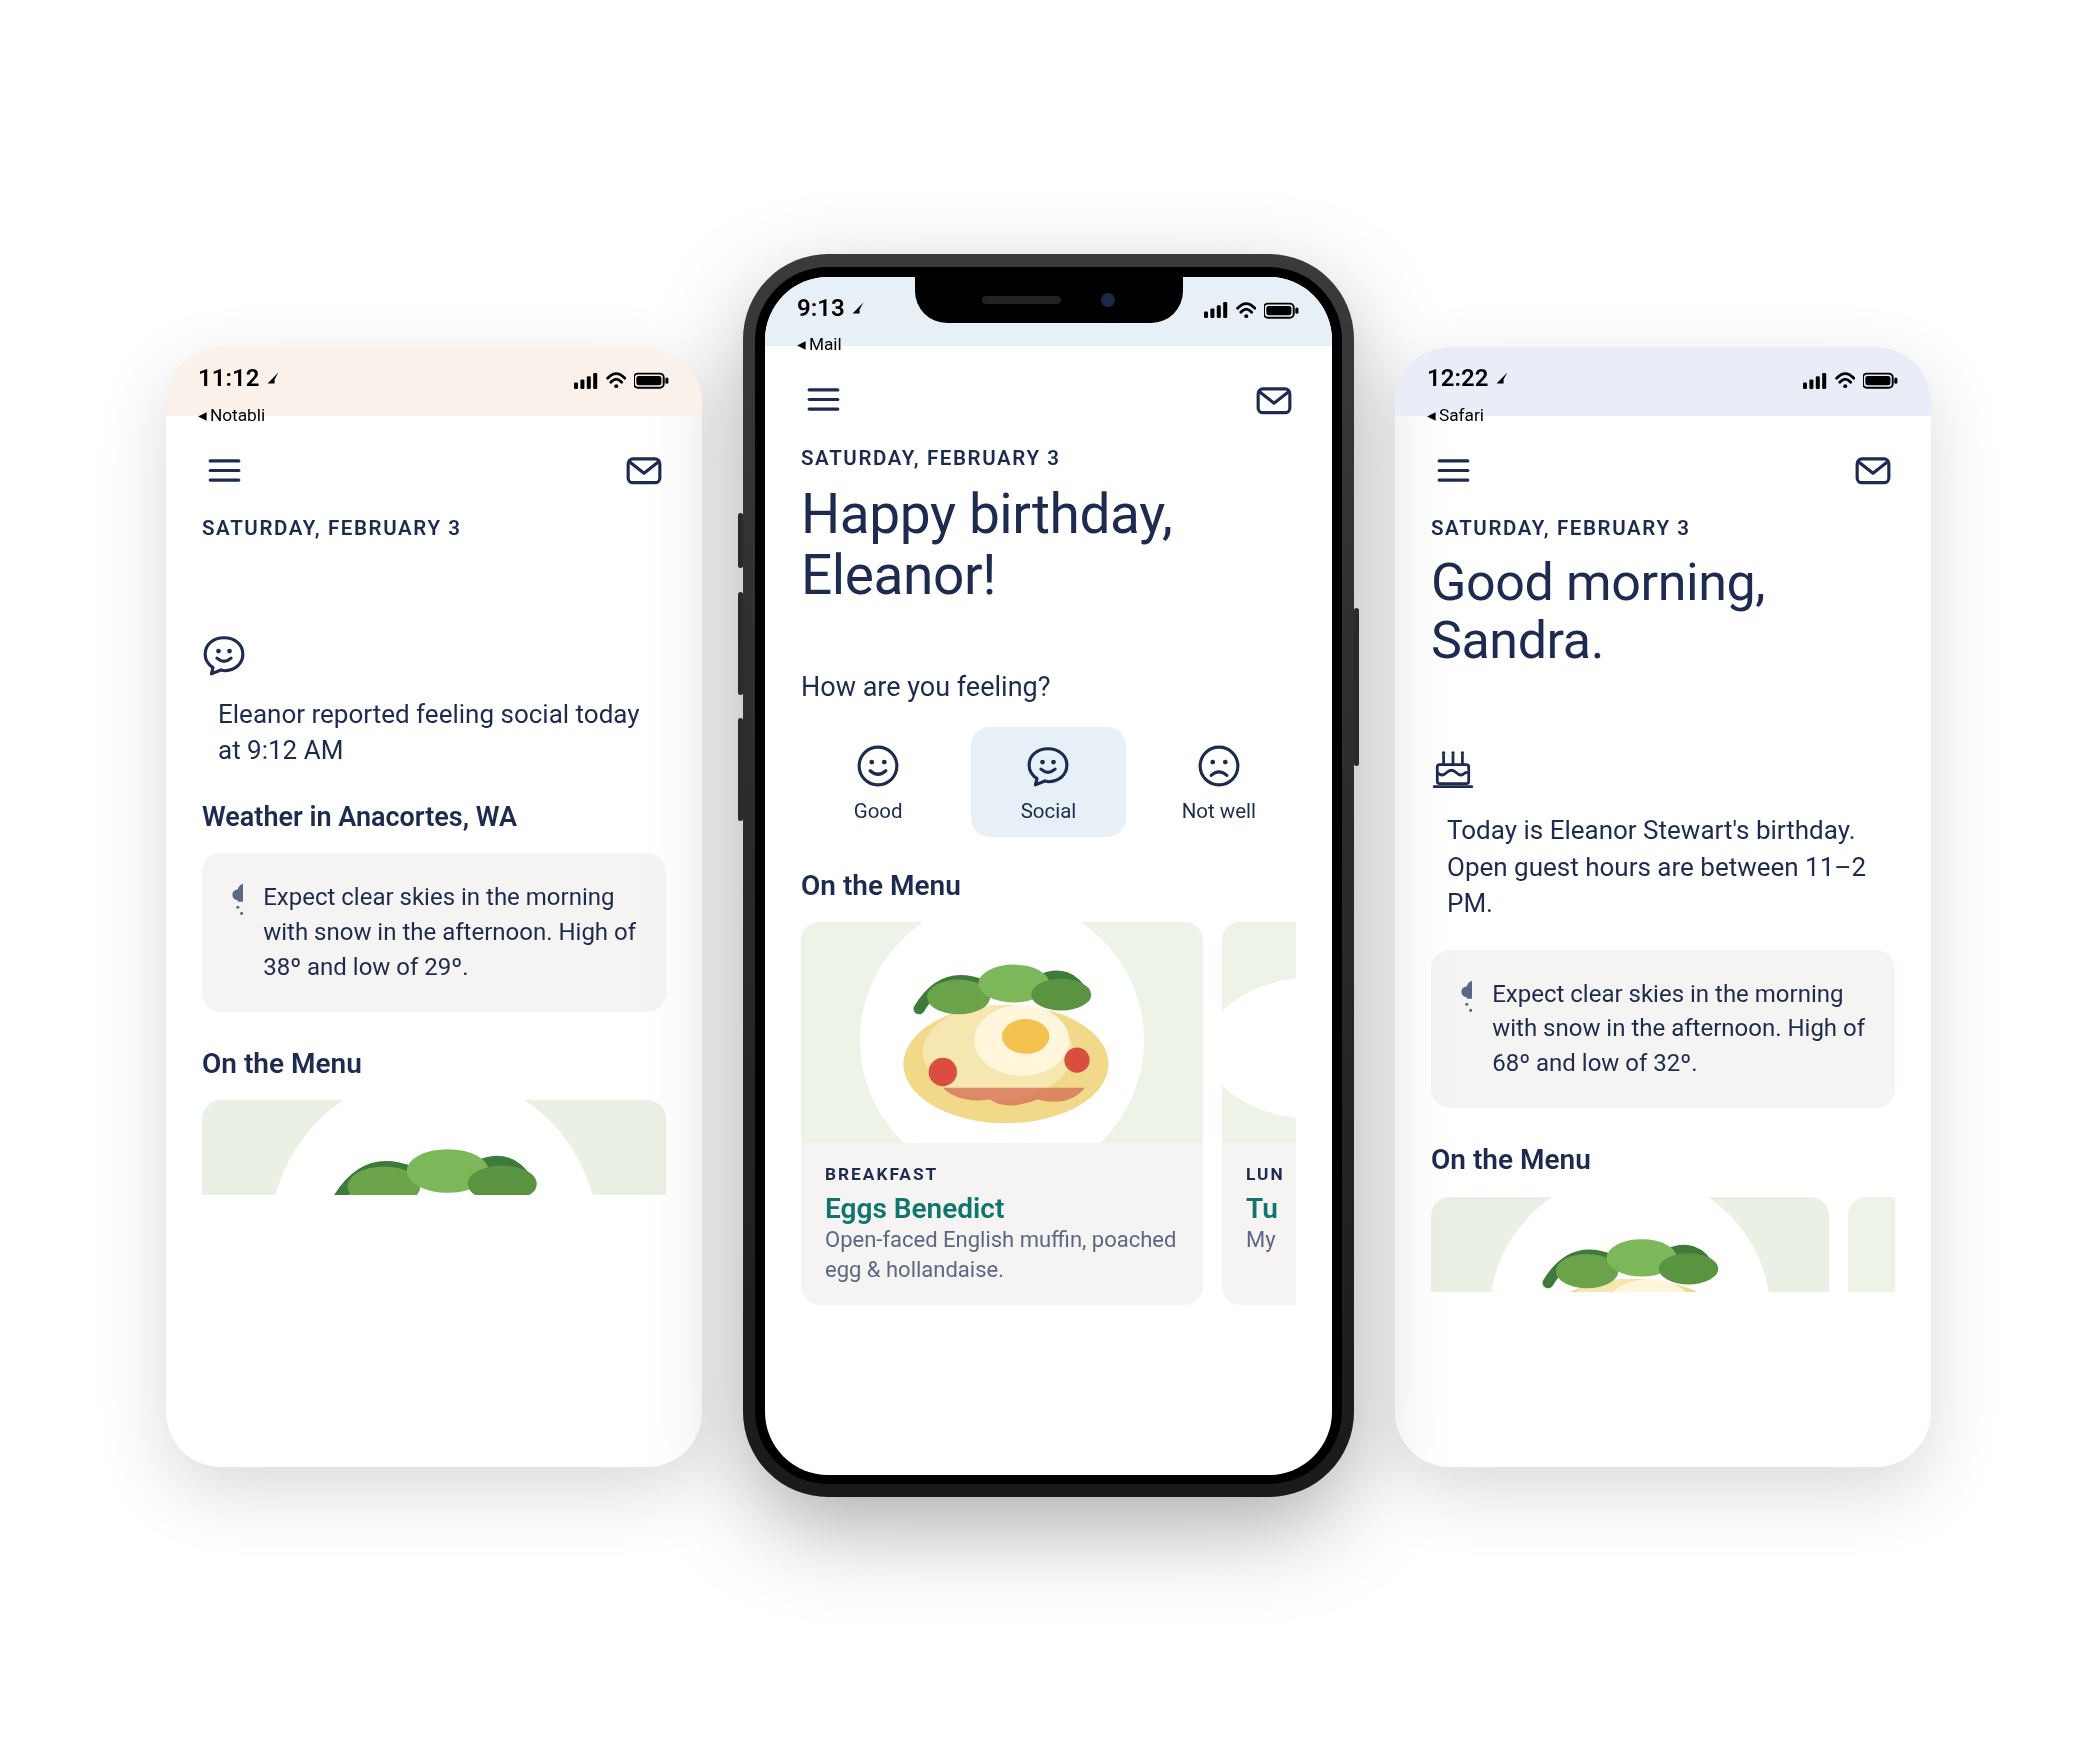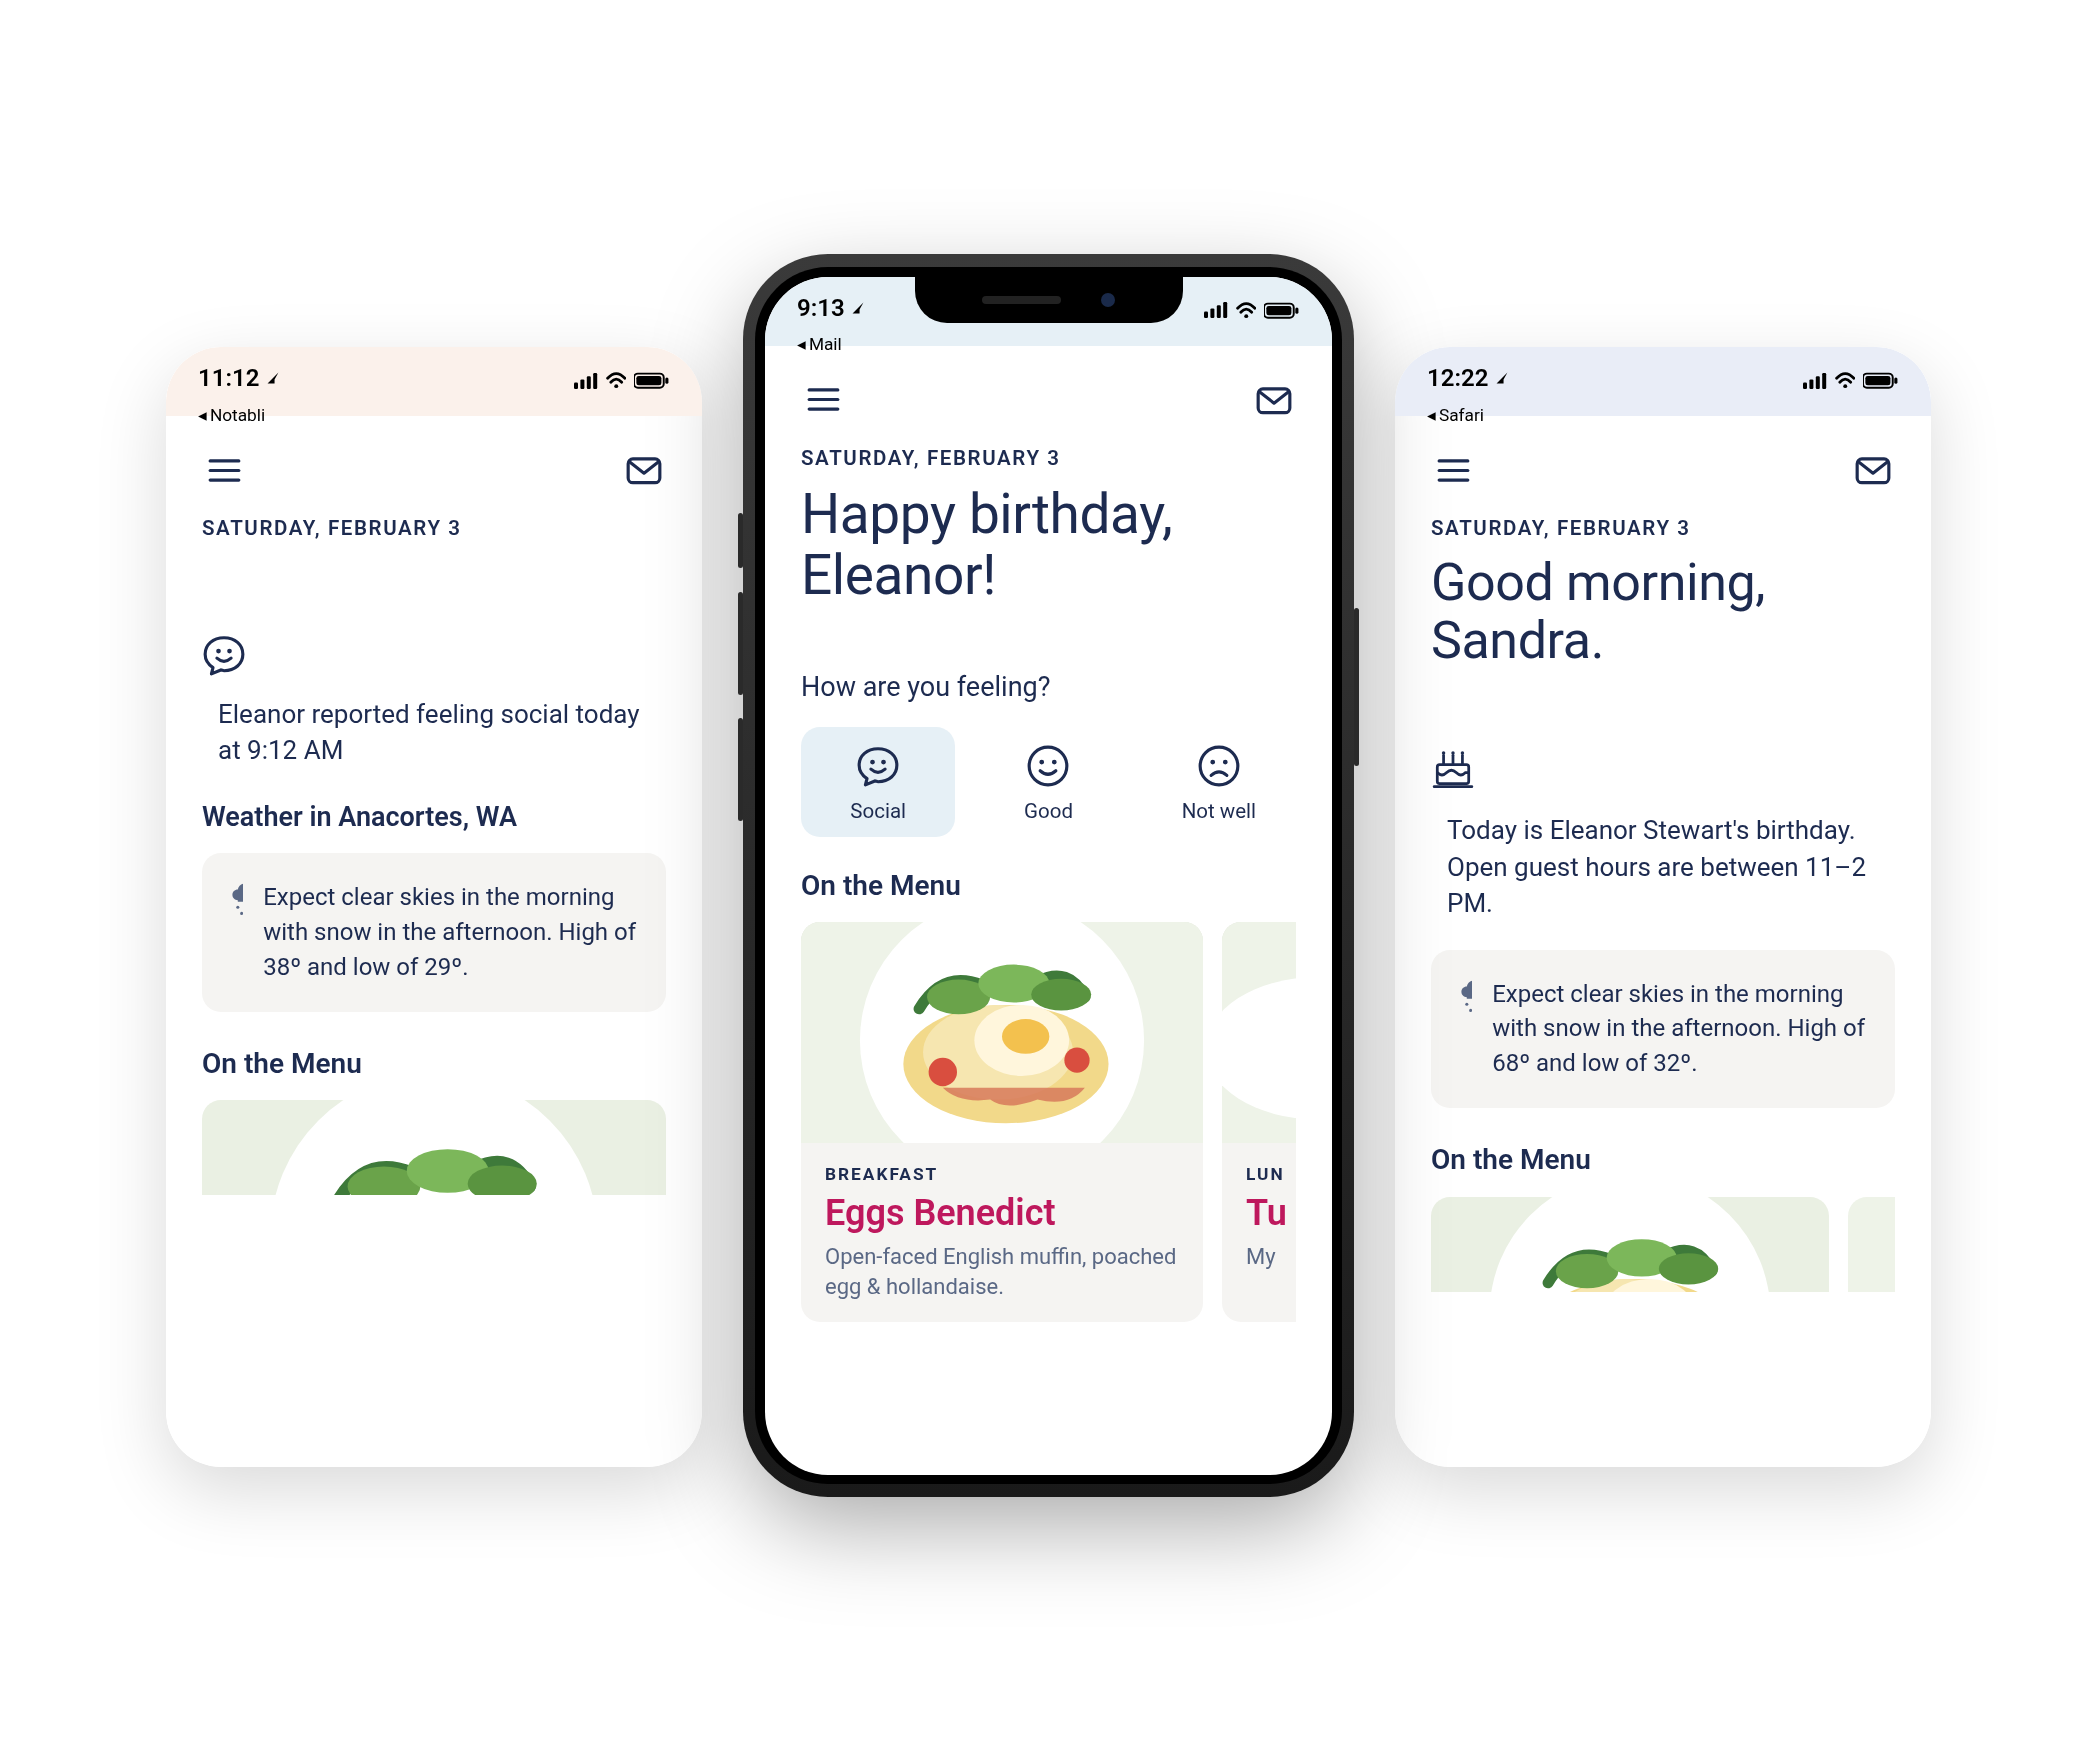--- a/index.html
+++ b/index.html
@@ -180,21 +180,21 @@
   }
   .menu-card .img {
     height: 221px;
     background: radial-gradient(circle at 50% 40%, #eaf0e3 0%, #eaf0e3 50%, #dfe6d7 100%);
     position: relative;
     overflow: hidden;
   }
   .menu-card .img svg { position: absolute; inset: 0; width: 100%; height: 100%; }
   .menu-card .body { padding: 20.5px 24px; }
   .meal-tag { font-size: 17.3px; font-weight: 700; letter-spacing: 2px; color: #1d2b50; margin-bottom: 8px; }
-  .meal-name { font-size: 36px; font-weight: 600; color: #be185d; margin-bottom: 8px; }
+  .meal-name { font-size: 28px; font-weight: 600; color: #0f766e; }
   .meal-desc { font-size: 22px; color: #5a6885; line-height: 1.35; }
   .info-block { margin: 47px 0 24px 0; }
   .info-block .ico { margin-bottom: 16px; }
   .info-text { font-size: 26px; line-height: 1.4; color: #1d2b50; margin-left: 16px; }
   .weather-title { font-size: 27px; font-weight: 600; color: #1d2b50; margin: 32px 0 20.5px 0; }
   .card {
     background: #f5f4f2;
     border-radius: 19px;
     padding: 27px 25px;
     display: flex;
@@ -436,31 +436,31 @@
               </svg>
           </div>
         </div>
         <div class="date-label">SATURDAY, FEBRUARY 3</div>
         <div class="greeting">Happy birthday, Eleanor!</div>
       </div>
 
       <div class="content">
         <div class="question">How are you feeling?</div>
         <div class="mood-row">
+          <div class="mood-item">
+            <svg width="44" height="44" viewBox="0 0 56 56">
+                <use href="#i-smile"></use>
+              </svg>
+            <span class="mood-label">Good</span>
+          </div>
           <div class="mood-item selected">
             <svg width="44" height="44" viewBox="0 0 56 56">
                 <use href="#i-chat-smile"></use>
               </svg>
             <span class="mood-label">Social</span>
-          </div>
-          <div class="mood-item">
-            <svg width="44" height="44" viewBox="0 0 56 56">
-                <use href="#i-smile"></use>
-              </svg>
-            <span class="mood-label">Good</span>
           </div>
           <div class="mood-item">
             <svg width="44" height="44" viewBox="0 0 56 56">
                 <use href="#i-frown"></use>
               </svg>
             <span class="mood-label">Not well</span>
           </div>
         </div>
 
         <div class="section-title">On the Menu</div>

